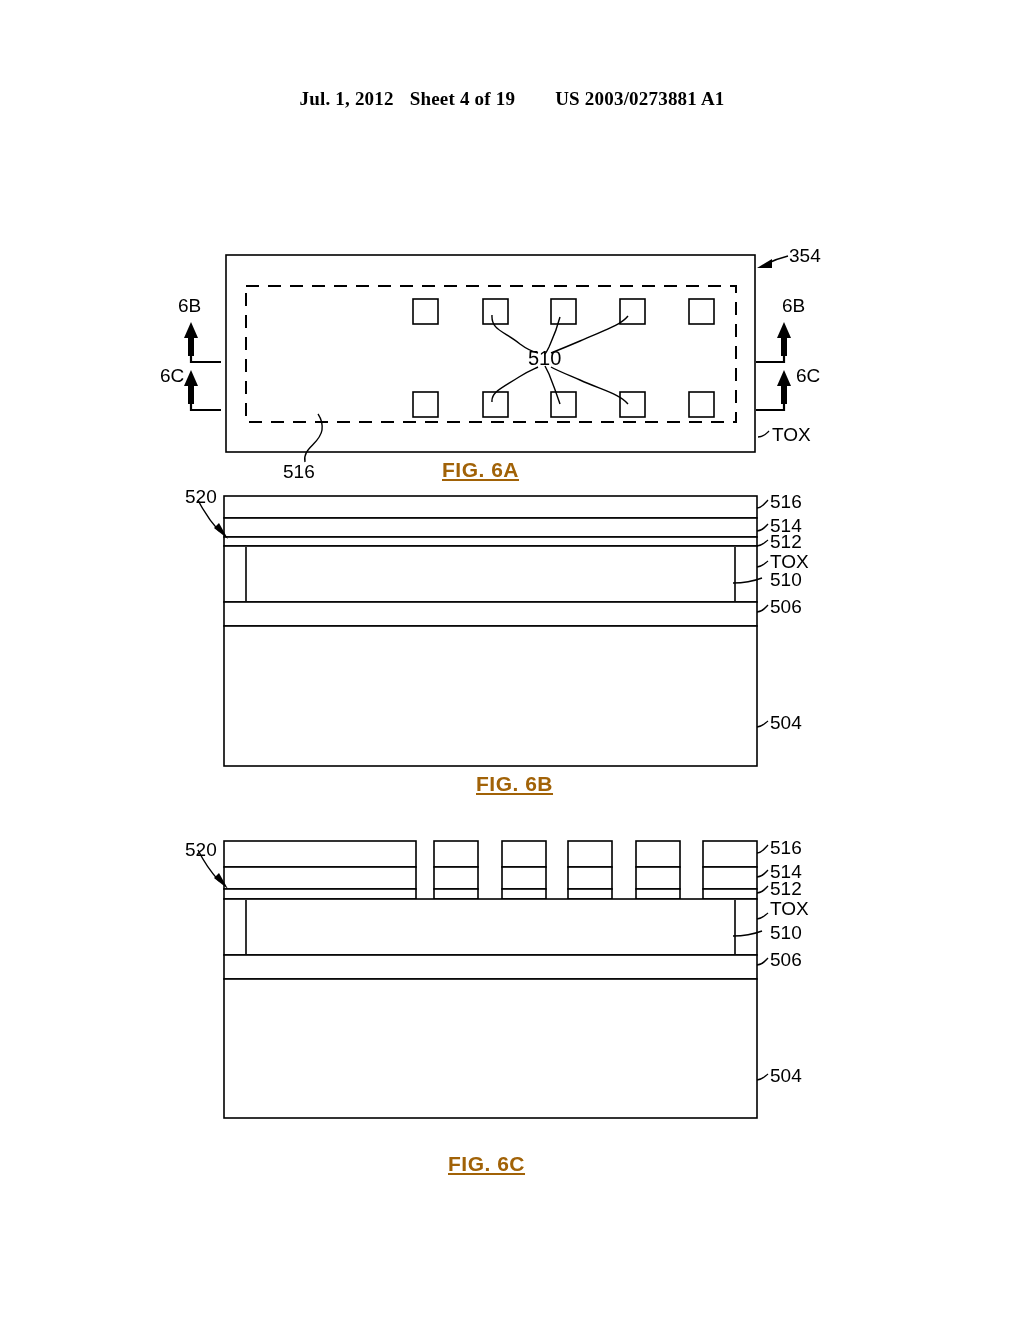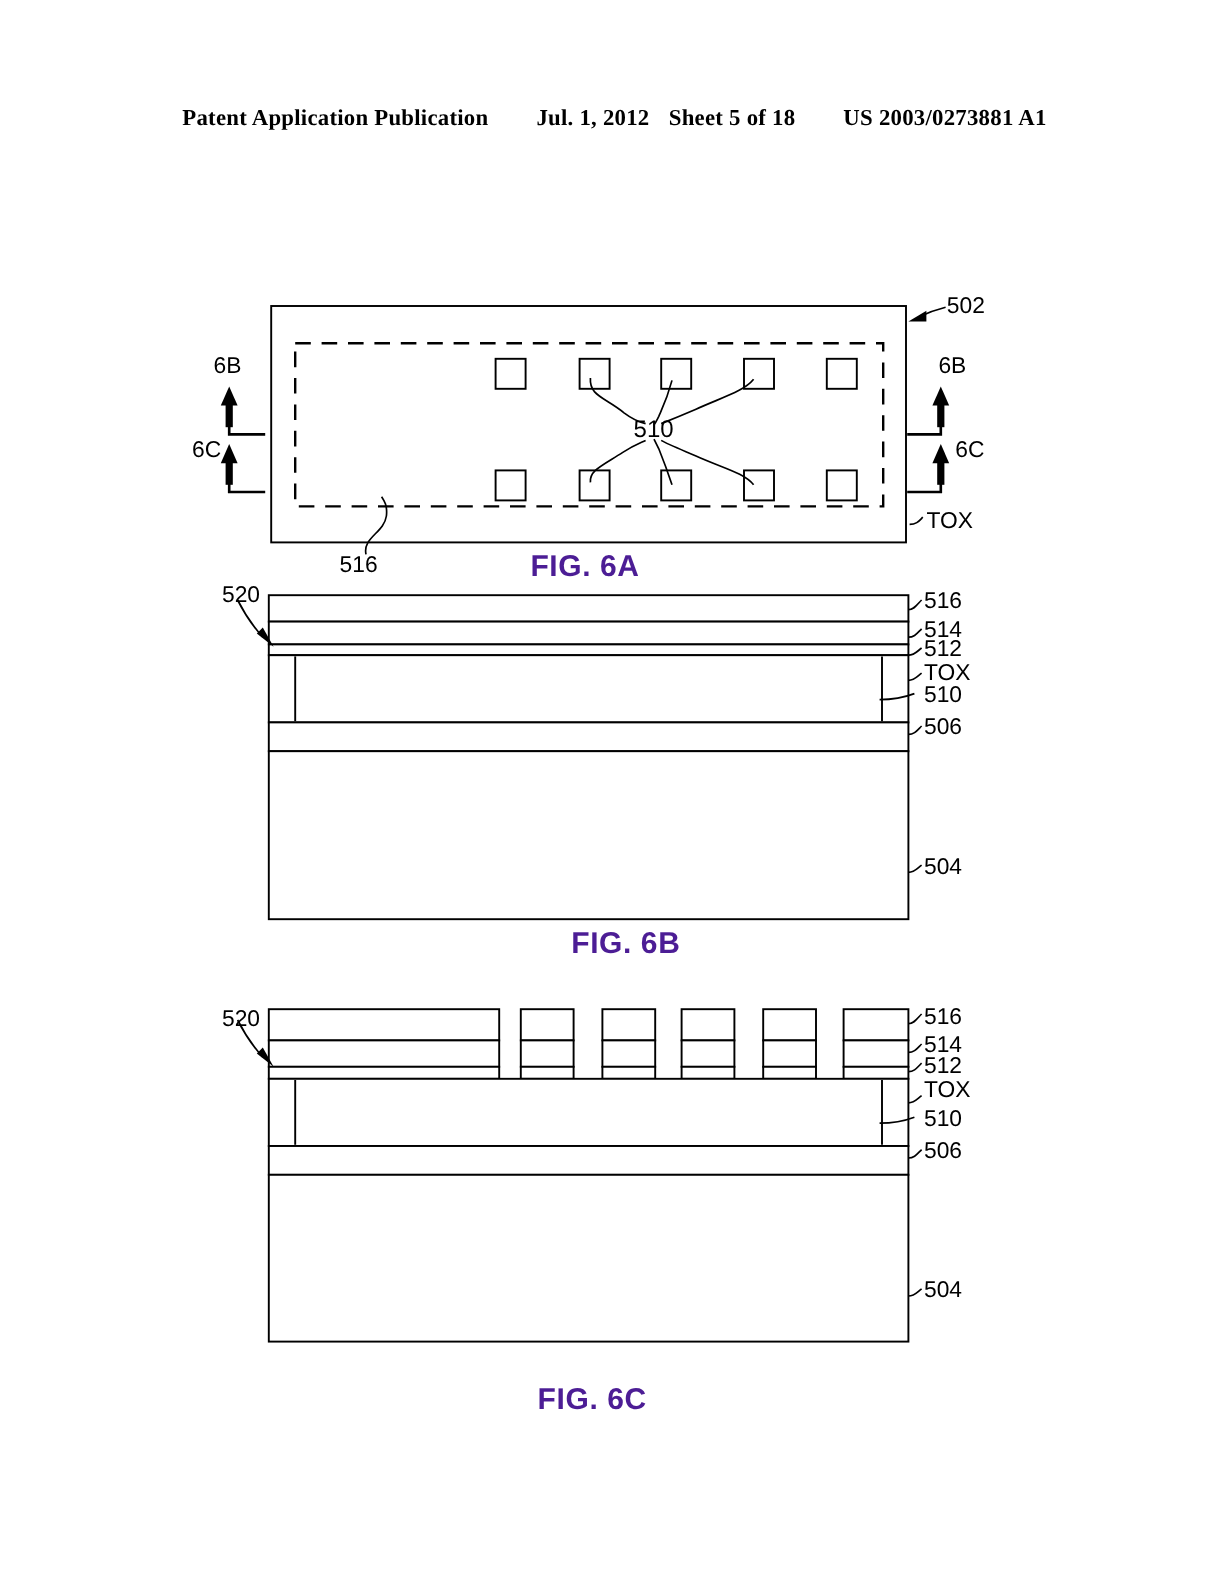--- a/index.html
+++ b/index.html
@@ -26,40 +26,39 @@
   .hdr .h3{margin-right:40px;}
   .lbl{
     position:absolute;
     font-family:"Liberation Sans", sans-serif;
     font-size:19px;color:#000;white-space:nowrap;
     line-height:1;
   }
   .figcap{
     position:absolute;
     font-family:"Liberation Sans", sans-serif;
-    font-weight:bold;font-size:25px;color:#4c1d95;
-    letter-spacing:.5px;white-space:nowrap;
+    font-weight:bold;font-size:21px;color:#a16207;
+    letter-spacing:.5px;white-space:nowrap;text-decoration:underline;
   }
   svg{position:absolute;left:0;top:0;overflow:visible;}
   .stroke{fill:none;stroke:#000;stroke-width:1.6;}
   .stroke-thick{fill:none;stroke:#000;stroke-width:2.2;}
   .dash{fill:none;stroke:#000;stroke-width:2;stroke-dasharray:13 9;}
   .lead{fill:none;stroke:#000;stroke-width:1.4;}
   .solidfill{fill:#fff;stroke:#000;stroke-width:1.6;}
   .arrowblk{fill:#000;stroke:none;}
 </style>
 </head>
 <body>
 
 <div class="page">
 
   <div class="hdr">
-    <span class="h1">Patent Application Publication</span>
     <span class="h2">Jul. 1, 2012</span>
-    <span class="h3">Sheet 5 of 18</span>
+    <span class="h3">Sheet 4 of 19</span>
     <span class="h4">US 2003/0273881 A1</span>
   </div>
 
   <svg width="1024" height="1320">
 
     <rect x="226" y="255" width="529" height="197" class="solidfill"></rect>
 
     <rect x="246" y="286" width="490" height="136" class="dash"></rect>
 
     <rect x="413" y="299" width="25" height="25" class="solidfill"></rect>
@@ -110,21 +109,21 @@
       <rect x="781" y="336" width="6" height="20" fill="#000"></rect>
       <path class="stroke-thick" d="M784,355 L784,362 L756,362"></path>
     </g>
     <g>
       <path class="arrowblk" d="M784,370 L791,386 L777,386 Z"></path>
       <rect x="781" y="384" width="6" height="20" fill="#000"></rect>
       <path class="stroke-thick" d="M784,403 L784,410 L756,410"></path>
     </g>
   </svg>
 
-  <div class="lbl" style="left:789px;top:246px;">502</div>
+  <div class="lbl" style="left:789px;top:246px;">354</div>
   <div class="lbl" style="left:528px;top:348px;font-size:20px;">510</div>
   <div class="lbl" style="left:772px;top:425px;">TOX</div>
   <div class="lbl" style="left:283px;top:462px;">516</div>
   <div class="lbl" style="left:178px;top:296px;">6B</div>
   <div class="lbl" style="left:160px;top:366px;">6C</div>
   <div class="lbl" style="left:782px;top:296px;">6B</div>
   <div class="lbl" style="left:796px;top:366px;">6C</div>
   <div class="figcap" style="left:442px;top:458px;">FIG. 6A</div>
 
   <svg width="1024" height="1320">

